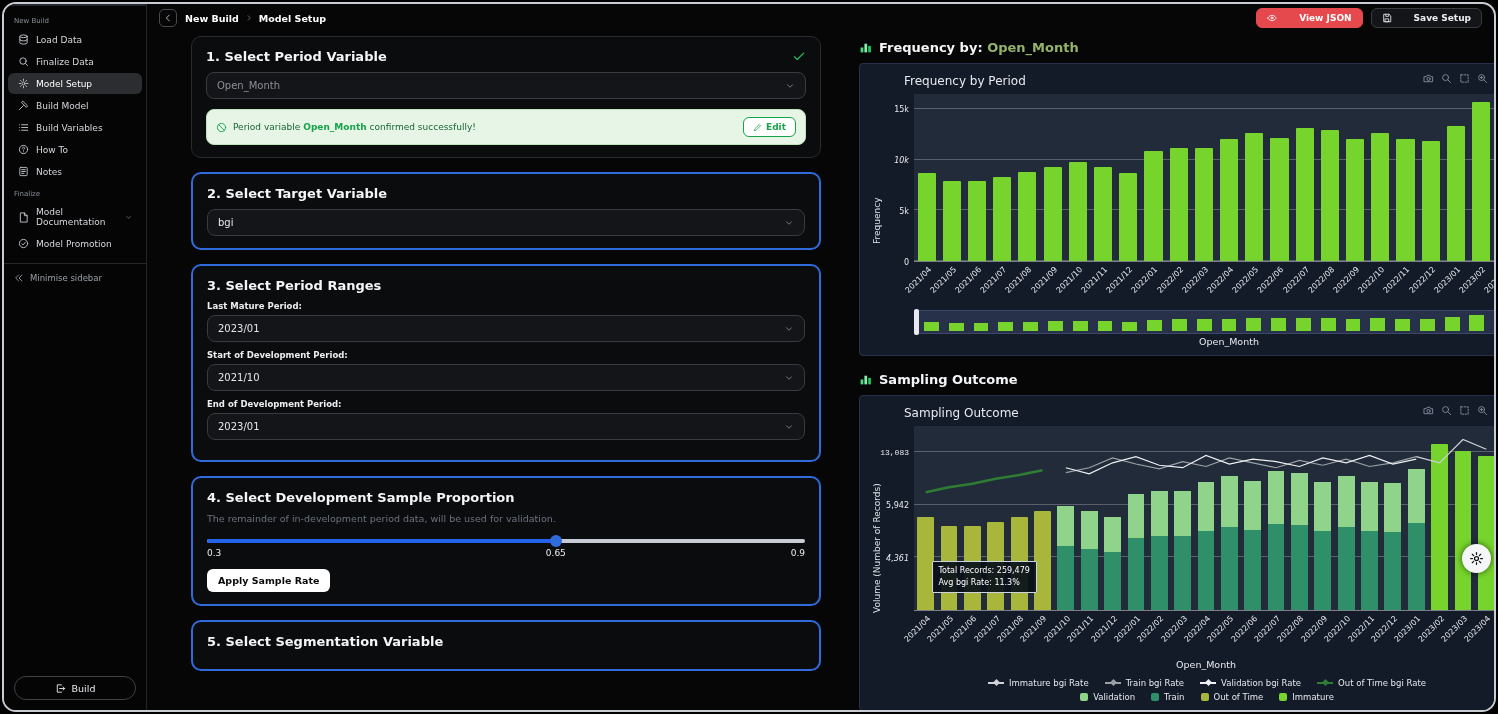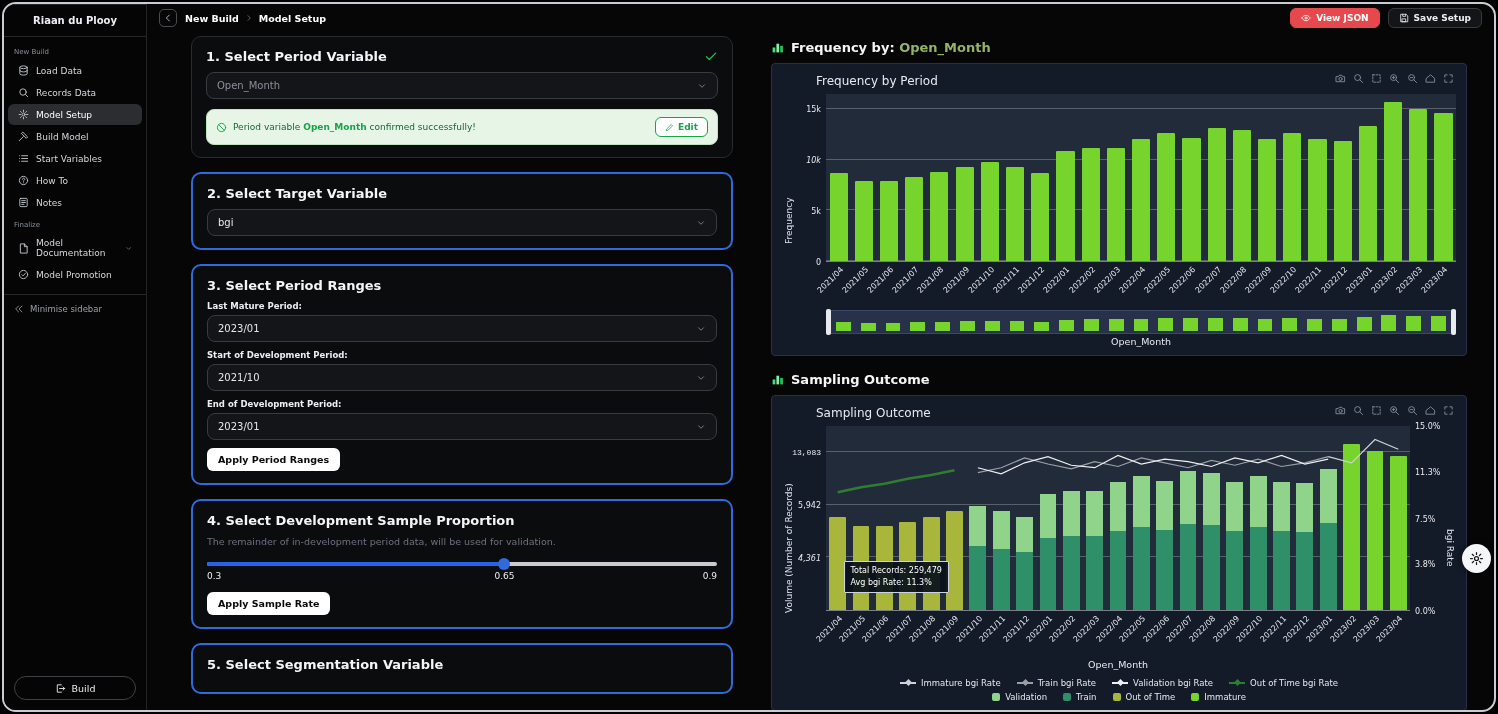--- a/index.html
+++ b/index.html
@@ -36,28 +36,28 @@
 
   
   .main { flex:1; display:flex; flex-direction:column; min-width:0; }
   header { height:28px; flex:none; display:flex; align-items:center; gap:8px; padding:0 12px; }
   .back { width:18px; height:18px; border-radius:5px; border:1px solid #4a4c52; background:transparent;
           color:#cbd0d6; display:flex; align-items:center; justify-content:center; cursor:pointer; }
   .back .icon { width:10px; height:10px; }
   .crumbs { display:flex; align-items:center; gap:6px; font-size:9.5px; font-weight:bold; color:#fff; }
   .crumbs .sep { width:8px; height:8px; color:#8a8f98; }
   .header-actions { margin-left:auto; display:flex; gap:8px; }
-  .btn-red, .btn-dark { display:flex; align-items:center; gap:5px; font-family:inherit; font-size:9px; font-weight:bold;
+  .btn-red, .btn-dark { display:flex; align-items:center; gap:22px; font-family:inherit; font-size:9px; font-weight:bold;
           padding:4px 10px; border-radius:6px; cursor:pointer; }
   .btn-red { background:#e5484d; color:#fff; border:1px solid #e5484d; }
   .btn-dark { background:#141519; color:#eceef1; border:1px solid #3a3b41; }
   .btn-red .icon,.btn-dark .icon { width:10px; height:10px; }
 
   .columns { flex:1; display:flex; gap:14px; padding:4px 14px 0 44px; overflow:hidden; }
-  .steps { width:542px; flex:none; display:flex; flex-direction:column; gap:14px; }
+  .steps { width:630px; flex:none; display:flex; flex-direction:column; gap:14px; }
 
   
   .card { background:#0b0c0e; border:1px solid #2a2b2f; border-radius:10px; padding:12px 14px; }
   .card.blue { border:2px solid #2f6bdb; }
   .card-head { display:flex; align-items:flex-start; justify-content:space-between; }
   .card h2 { font-size:13px; font-weight:bold; color:#f4f5f7; margin-bottom:8px; }
   .check { width:14px; height:14px; color:#22c55e; }
   .subtitle { font-size:9.5px; color:#6b7280; margin-bottom:10px; }
 
   .select { height:27px; background:#141519; border:1px solid #3a3b41; border-radius:8px;
@@ -153,21 +153,20 @@
   .icon svg, .chev svg, .mbtn svg { width:100%; height:100%; display:block; fill:none; stroke:currentColor;
         stroke-width:2; stroke-linecap:round; stroke-linejoin:round; }
 </style>
 </head>
 <body>
 
 <div class="app">
 
   <aside class="sidebar">
     <div class="divider"></div>
-    <div class="user">Riaan du Plooy</div>
     <div class="divider"></div>
 
     <nav>
       <div class="sec-title">New Build</div>
 
       <div class="nav-item">
         <span class="icon">
             <svg viewBox="0 0 24 24">
               <ellipse cx="12" cy="5" rx="8" ry="3"></ellipse>
               <path d="M4 5v14c0 1.7 3.6 3 8 3s8-1.3 8-3V5"></path>
@@ -176,21 +175,21 @@
           </span>
         <span>Load Data</span>
       </div>
       <div class="nav-item">
         <span class="icon">
             <svg viewBox="0 0 24 24">
               <circle cx="11" cy="11" r="7"></circle>
               <path d="M16.5 16.5L21 21"></path>
             </svg>
           </span>
-        <span>Records Data</span>
+        <span>Finalize Data</span>
       </div>
       <div class="nav-item active">
         <span class="icon">
             <svg viewBox="0 0 24 24">
               <circle cx="12" cy="12" r="3.2"></circle>
               <path d="M12 2.5v3M12 18.5v3M2.5 12h3M18.5 12h3M5.3 5.3l2.1 2.1M16.6 16.6l2.1 2.1M18.7 5.3l-2.1 2.1M7.4 16.6l-2.1 2.1"></path>
             </svg>
           </span>
         <span>Model Setup</span>
       </div>
@@ -203,21 +202,21 @@
           </span>
         <span>Build Model</span>
       </div>
       <div class="nav-item">
         <span class="icon">
             <svg viewBox="0 0 24 24">
               <path d="M8 6h13M8 12h13M8 18h13"></path>
               <path d="M3.5 6h.01M3.5 12h.01M3.5 18h.01"></path>
             </svg>
           </span>
-        <span>Start Variables</span>
+        <span>Build Variables</span>
       </div>
       <div class="nav-item">
         <span class="icon">
             <svg viewBox="0 0 24 24">
               <circle cx="12" cy="12" r="9"></circle>
               <path d="M9.5 9.5a2.5 2.5 0 1 1 3.8 2.1c-.9.6-1.3 1-1.3 2"></path>
               <path d="M12 17h.01"></path>
             </svg>
           </span>
         <span>How To</span>
@@ -403,25 +402,20 @@
           <div class="field">
             <label>End of Development Period:</label>
             <div class="select">
               <span class="sel-val">2023/01</span>
               <span class="icon">
                   <svg viewBox="0 0 24 24">
                     <path d="M6 9l6 6 6-6"></path>
                   </svg>
                 </span>
             </div>
-          </div>
-          <div class="btn-row">
-            <button class="btn-white">
-              <span>Apply Period Ranges</span>
-            </button>
           </div>
         </section>
 
         <section class="card blue">
           <h2>4. Select Development Sample Proportion</h2>
           <div class="subtitle">The remainder of in-development period data, will be used for validation.</div>
           <div class="slider">
             <div class="track"></div>
             <div class="fill" style="width: 58.3333%;"></div>
             <div class="handle" style="left: 58.3333%;"></div>

